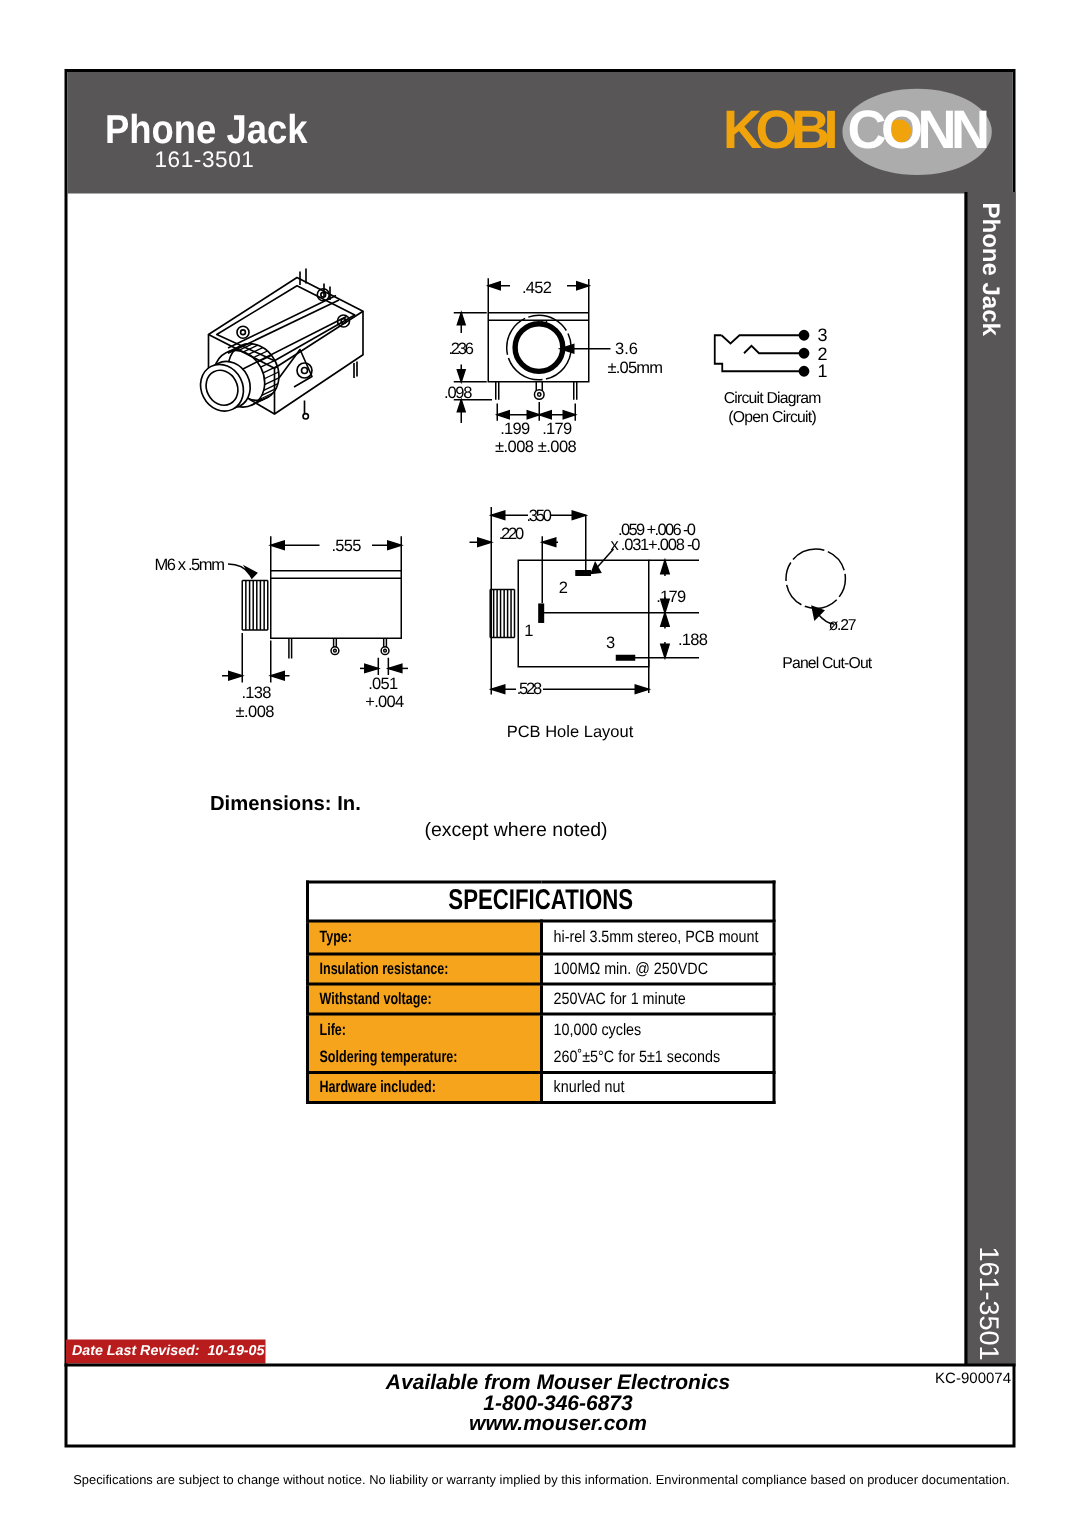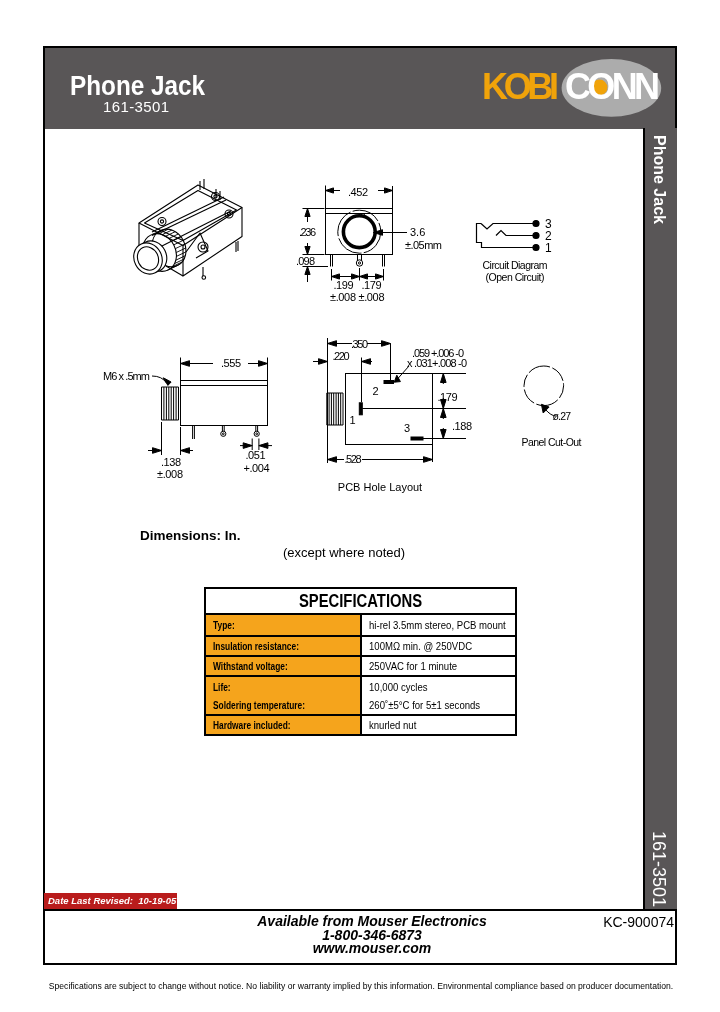--- a/index.html
+++ b/index.html
@@ -22,21 +22,21 @@
   #spec .l{background:#F5A41C;font-weight:bold;width:137px;}
   #spec .r{width:161px;}
   #spec td div{line-height:18px;}
   #spec .t{transform:scaleX(0.87);transform-origin:0 50%;}
   #spec .l .t{transform:scaleX(0.76);}
   #spec .th{transform:scaleX(0.78);transform-origin:50% 50%;}
   
   #datebar{left:44px;top:893px;width:129px;height:16px;background:#b91c1c;color:#fff;font-size:9.5px;font-style:italic;font-weight:bold;line-height:16px;padding-left:4px;}
   #botline{left:43px;top:909px;width:634px;height:2px;background:#000;}
   #avail{left:43px;top:915px;width:634px;text-align:center;font-weight:bold;font-style:italic;font-size:14px;color:#000;line-height:13.5px;margin-left:12px;}
-  #kc{left:560px;top:914px;width:114px;text-align:right;font-size:14px;color:#000;}
+  #kc{left:560px;top:914px;width:114px;text-align:right;font-size:10px;color:#000;}
   #footer{left:0px;top:981px;width:722px;text-align:center;font-size:8.6px;color:#000;}
 </style>
 </head>
 <body>
 <div class="abs" id="frame"></div>
 <div class="abs" id="header"></div>
 <div class="abs" id="sidebar"></div>
 <div class="abs" id="htitle">Phone Jack</div>
 <div class="abs" id="hsub">161-3501</div>
 <svg class="abs" id="logo" width="190" height="64" viewBox="0 0 190 64">

